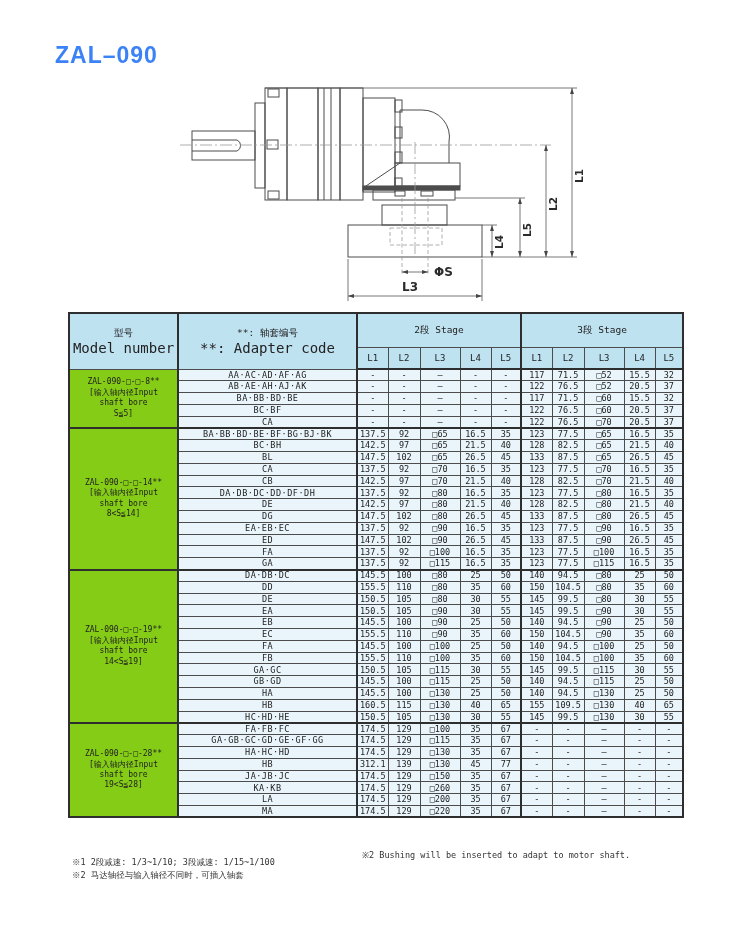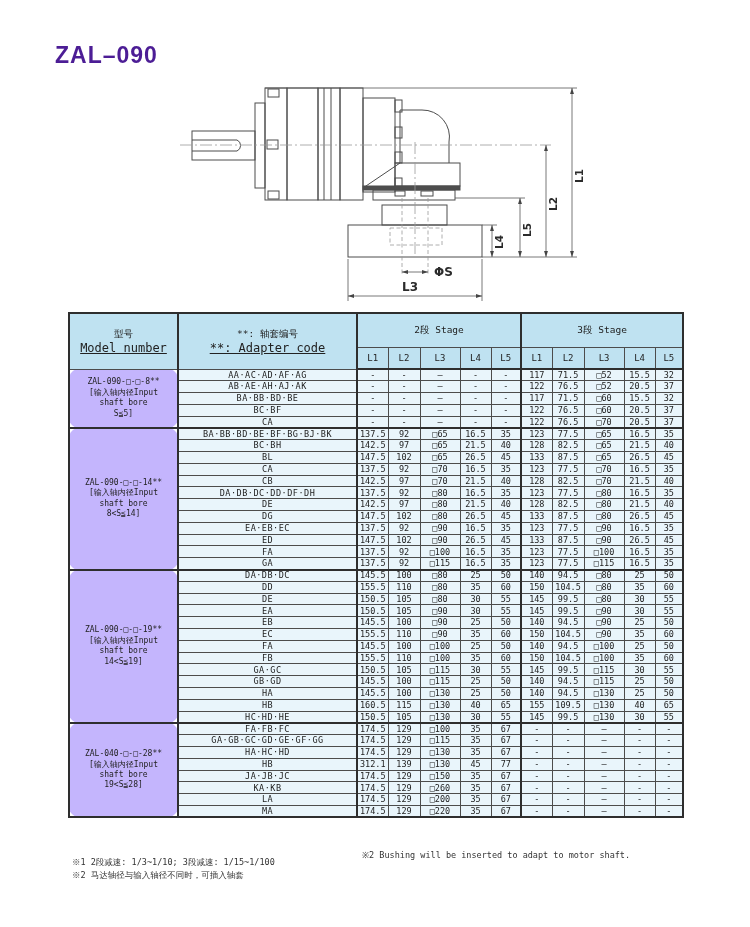--- a/index.html
+++ b/index.html
@@ -7,47 +7,46 @@
   body {
     position: relative;
     background: #ffffff;
     font-family: "DejaVu Sans Mono", monospace;
     color: #222;
     overflow: hidden;
   }
   .page-title {
     position: absolute; left: 55px; top: 42px;
     font-family: "Liberation Sans", sans-serif;
-    font-weight: bold; font-size: 23px; letter-spacing: 1px; color: #4c1d95; text-align: right;
+    font-weight: bold; font-size: 23px; letter-spacing: 1px; color: #3b82f6; text-align: right;
   }
   svg.drawing { position: absolute; left: 140px; top: 78px; }
 
   
   table.spec {
     position: absolute; left: 68px; top: 312px; width: 614px;
     border-collapse: collapse; table-layout: fixed;
     border: 2px solid #2e2e2e;
   }
   .spec th, .spec td {
     border: 1px solid #4c4c4c;
     text-align: center; vertical-align: middle;
     white-space: nowrap; overflow: hidden;
   }
   .spec thead th { background: #bfe2f1; font-weight: normal; }
   .spec thead tr:first-child th { height: 34px; font-size: 9.5px; }
   .spec thead tr:last-child th { height: 22px; font-size: 9px; border-bottom: 2px solid #2e2e2e; }
-  .spec thead .en { font-size: 12px; text-decoration: underline; }
+  .spec thead .en { font-size: 14px; }
   .spec tbody td {
     height: 11.8px; font-size: 8.5px; line-height: 1;
     background: #e9f5fb; padding: 0 1px;
   }
   .spec td.model-cell {
-    background: #c4b5fd; font-size: 8px; line-height: 1.3;
+    background: #84cc16; font-size: 8px; line-height: 1.3;
     padding: 2px 0;
-    border-radius: 10px;
   }
   .spec td.adapter-cell { letter-spacing: 0.5px; }
   .bl2 { border-left: 2px solid #2e2e2e !important; }
   .bt2 { border-top: 2px solid #2e2e2e !important; }
 
   
   .notes { position: absolute; left: 0; top: 849px; width: 750px; font-size: 8.5px; color: #333; }
   .note-col { position: absolute; top: 0; line-height: 13px; white-space: nowrap; }
   .note-col.zh { left: 72px; margin-top: 7px; }
   .note-col.en { left: 362px; }
@@ -579,21 +578,21 @@
         <td class="num">30</td>
         <td class="num">55</td>
         <td class="num bl2">145</td>
         <td class="num">99.5</td>
         <td class="num">□130</td>
         <td class="num">30</td>
         <td class="num">55</td>
       </tr>
       <tr>
         <td rowspan="8" class="model-cell bt2">
-          <div>ZAL-040-□-□-28**</div>
+          <div>ZAL-090-□-□-28**</div>
           <div>[输入轴内径Input</div>
           <div>shaft bore</div>
           <div>19&lt;S≦28]</div>
         </td>
         <td class="adapter-cell bl2 bt2">FA·FB·FC</td>
         <td class="num bl2 bt2">174.5</td>
         <td class="num bt2">129</td>
         <td class="num bt2">□100</td>
         <td class="num bt2">35</td>
         <td class="num bt2">67</td>

